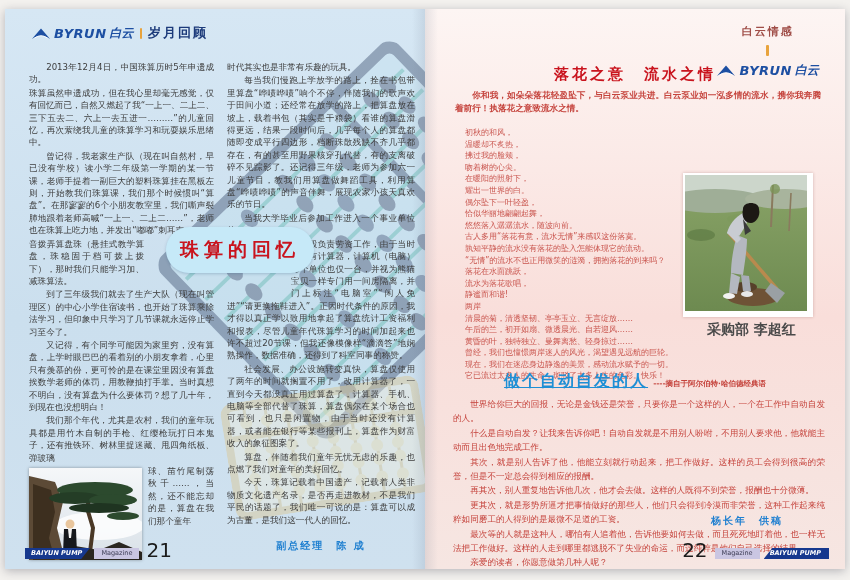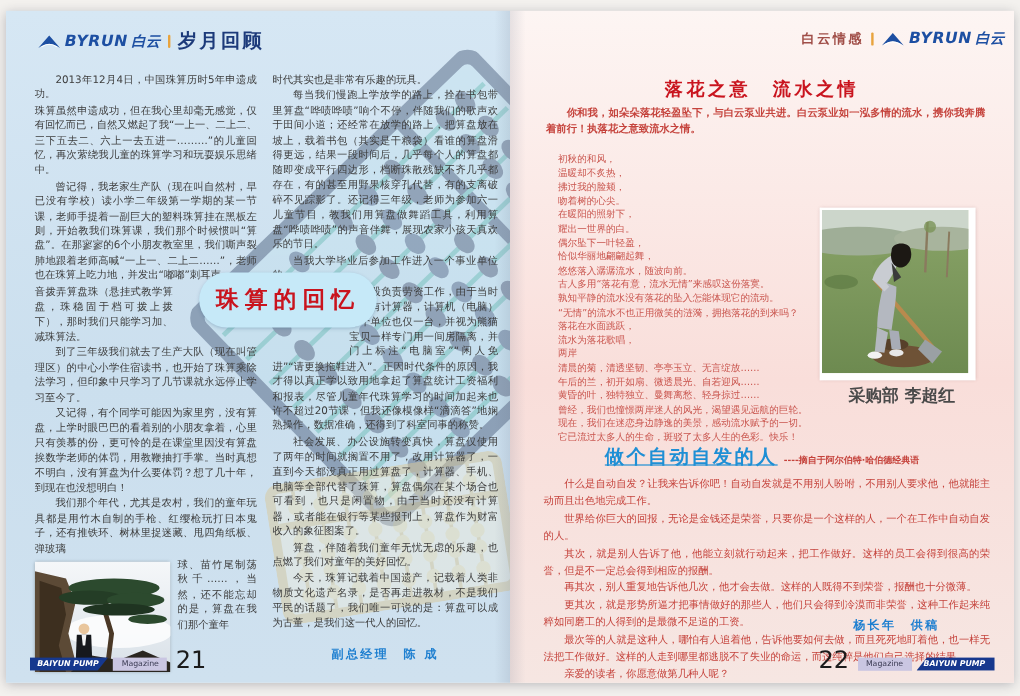--- a/index.html
+++ b/index.html
@@ -11,26 +11,26 @@
   .spread{position:absolute;left:5px;top:9px;width:840px;height:560px;display:flex;box-shadow:0 2px 9px rgba(40,40,60,.3);}
   .page{width:460px;height:560px;position:relative;overflow:hidden;}
   .page-left{background:linear-gradient(180deg,#d6e7f4 0%,#cbdfee 55%,#cfe1ef 100%);}
   .page-right{background:linear-gradient(180deg,#fdf5f3 0%,#f9deda 55%,#f6e6e2 100%);}
   .spine{position:absolute;left:50%;top:0;bottom:0;width:26px;transform:translateX(-50%);
     background:linear-gradient(90deg,rgba(255,255,255,0) 0%,rgba(110,120,140,.16) 50%,rgba(255,255,255,0) 100%);z-index:6;pointer-events:none;}
 
   
   .hdr{position:absolute;top:15px;display:flex;align-items:center;gap:6px;z-index:4;}
   .hdr-left{left:26px;}
-  .hdr-right{right:8px;}
+  .hdr-right{right:26px;flex-direction:column;}
   .logo{display:flex;align-items:center;gap:3px;}
   .logo-en{font-style:italic;font-weight:bold;font-size:13px;color:#1d4fa2;letter-spacing:.5px;}
   .logo-cn{font-style:italic;font-weight:bold;font-size:12px;color:#1d4fa2;}
   .hdr-sep{width:2.5px;height:11px;background:#e8a33d;border-radius:1px;}
-  .sec-left{font-weight:bold;font-size:16px;color:#1c3a7a;letter-spacing:2px;}
+  .sec-left{font-weight:bold;font-size:13px;color:#1c3a7a;letter-spacing:2px;}
   .sec-right{font-weight:bold;font-size:11px;color:#a04e48;letter-spacing:2px;}
 
   
   .cols{position:absolute;top:52px;left:24px;width:386px;z-index:2;display:flex;gap:13px;}
   .col{text-align:justify;font-size:8.6px;line-height:12.4px;color:#3c3c3c;}
   .col1{width:190px;}
   .col2{width:193px;}
   .para{margin:0 0 1px 0;}
   .ind{text-indent:2em;}
   .spacer-right{float:right;width:70px;height:50px;}
@@ -230,20 +230,21 @@
         <div>在暖阳的照射下，</div>
         <div>耀出一世界的白。</div>
         <div>偶尔坠下一叶轻盈，</div>
         <div>恰似华丽地翩翩起舞，</div>
         <div>悠悠落入潺潺流水，随波向前。</div>
         <div>古人多用“落花有意，流水无情”来感叹这份落寞。</div>
         <div>孰知平静的流水没有落花的坠入怎能体现它的流动。</div>
         <div>“无情”的流水不也正用微笑的涟漪，拥抱落花的到来吗？</div>
         <div>落花在水面跳跃，</div>
         <div>流水为落花歌唱，</div>
+        <div>静谧而和谐!</div>
         <div>两岸</div>
         <div>清晨的菊，清透坚韧、亭亭玉立、无言绽放……</div>
         <div>午后的兰，初开如扇、微透晨光、自若迎风……</div>
         <div>黄昏的叶，独特独立、曼舞离愁、轻身掠过……</div>
         <div>曾经，我们也憧憬两岸迷人的风光，渴望遇见远航的巨轮。</div>
         <div>现在，我们在迷恋身边静逸的美景，感动流水赋予的一切。</div>
         <div>它已流过太多人的生命，斑驳了太多人生的色彩。快乐！</div>
       </div>
 
     <div class="photo-plant">
@@ -279,22 +280,22 @@
         <path d="M46,52 L56,64 L52,68 L42,58 Z" fill="#c9ccd2"></path>
       </svg>
     </div>
     <div class="photo-caption">采购部 李超红</div>
 
     <div class="a2-head">
       <span class="a2-title">做个自动自发的人</span>
       <span class="a2-src">----摘自于阿尔伯特·哈伯德经典语</span>
     </div>
     <div class="a2-body">
+        <div class="item">世界给你巨大的回报，无论是金钱还是荣誉，只要你是一个这样的人，一个在工作中自动自发的人。</div>
         <div class="item">什么是自动自发？让我来告诉你吧！自动自发就是不用别人吩咐，不用别人要求他，他就能主动而且出色地完成工作。</div>
-        <div class="item">世界给你巨大的回报，无论是金钱还是荣誉，只要你是一个这样的人，一个在工作中自动自发的人。</div>
         <div class="item">其次，就是别人告诉了他，他能立刻就行动起来，把工作做好。这样的员工会得到很高的荣誉，但是不一定总会得到相应的报酬。</div>
         <div class="item">再其次，别人重复地告诉他几次，他才会去做。这样的人既得不到荣誉，报酬也十分微薄。</div>
         <div class="item">更其次，就是形势所逼才把事情做好的那些人，他们只会得到冷漠而非荣誉，这种工作起来纯粹如同磨工的人得到的是最微不足道的工资。</div>
         <div class="item">最次等的人就是这种人，哪怕有人追着他，告诉他要如何去做，而且死死地盯着他，也一样无法把工作做好。这样的人走到哪里都逃脱不了失业的命运，而这纯粹是他们自己选择的结果。</div>
         <div class="item">亲爱的读者，你愿意做第几种人呢？</div>
       </div>
     <div class="attribution">杨长年　供稿</div>
 
     <div class="ftr ftr-right">
       <span class="page-num">22</span>

